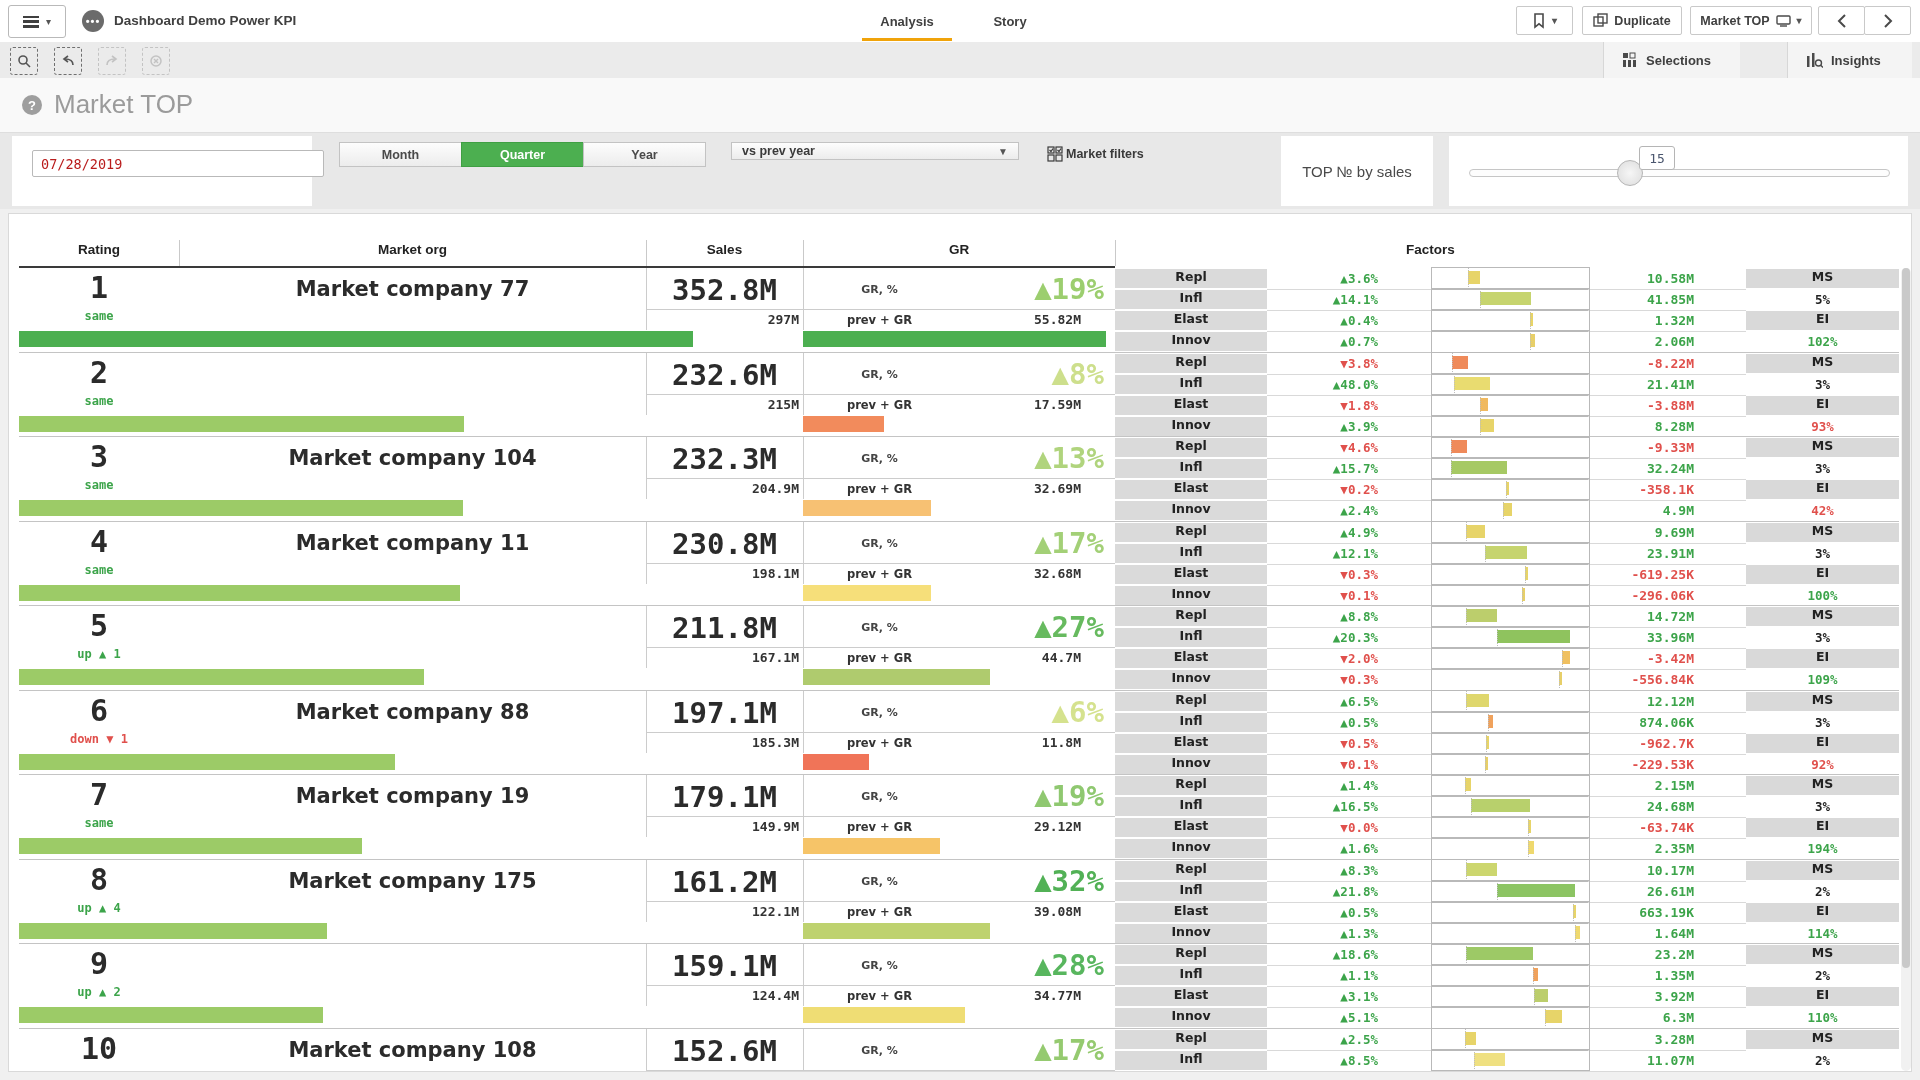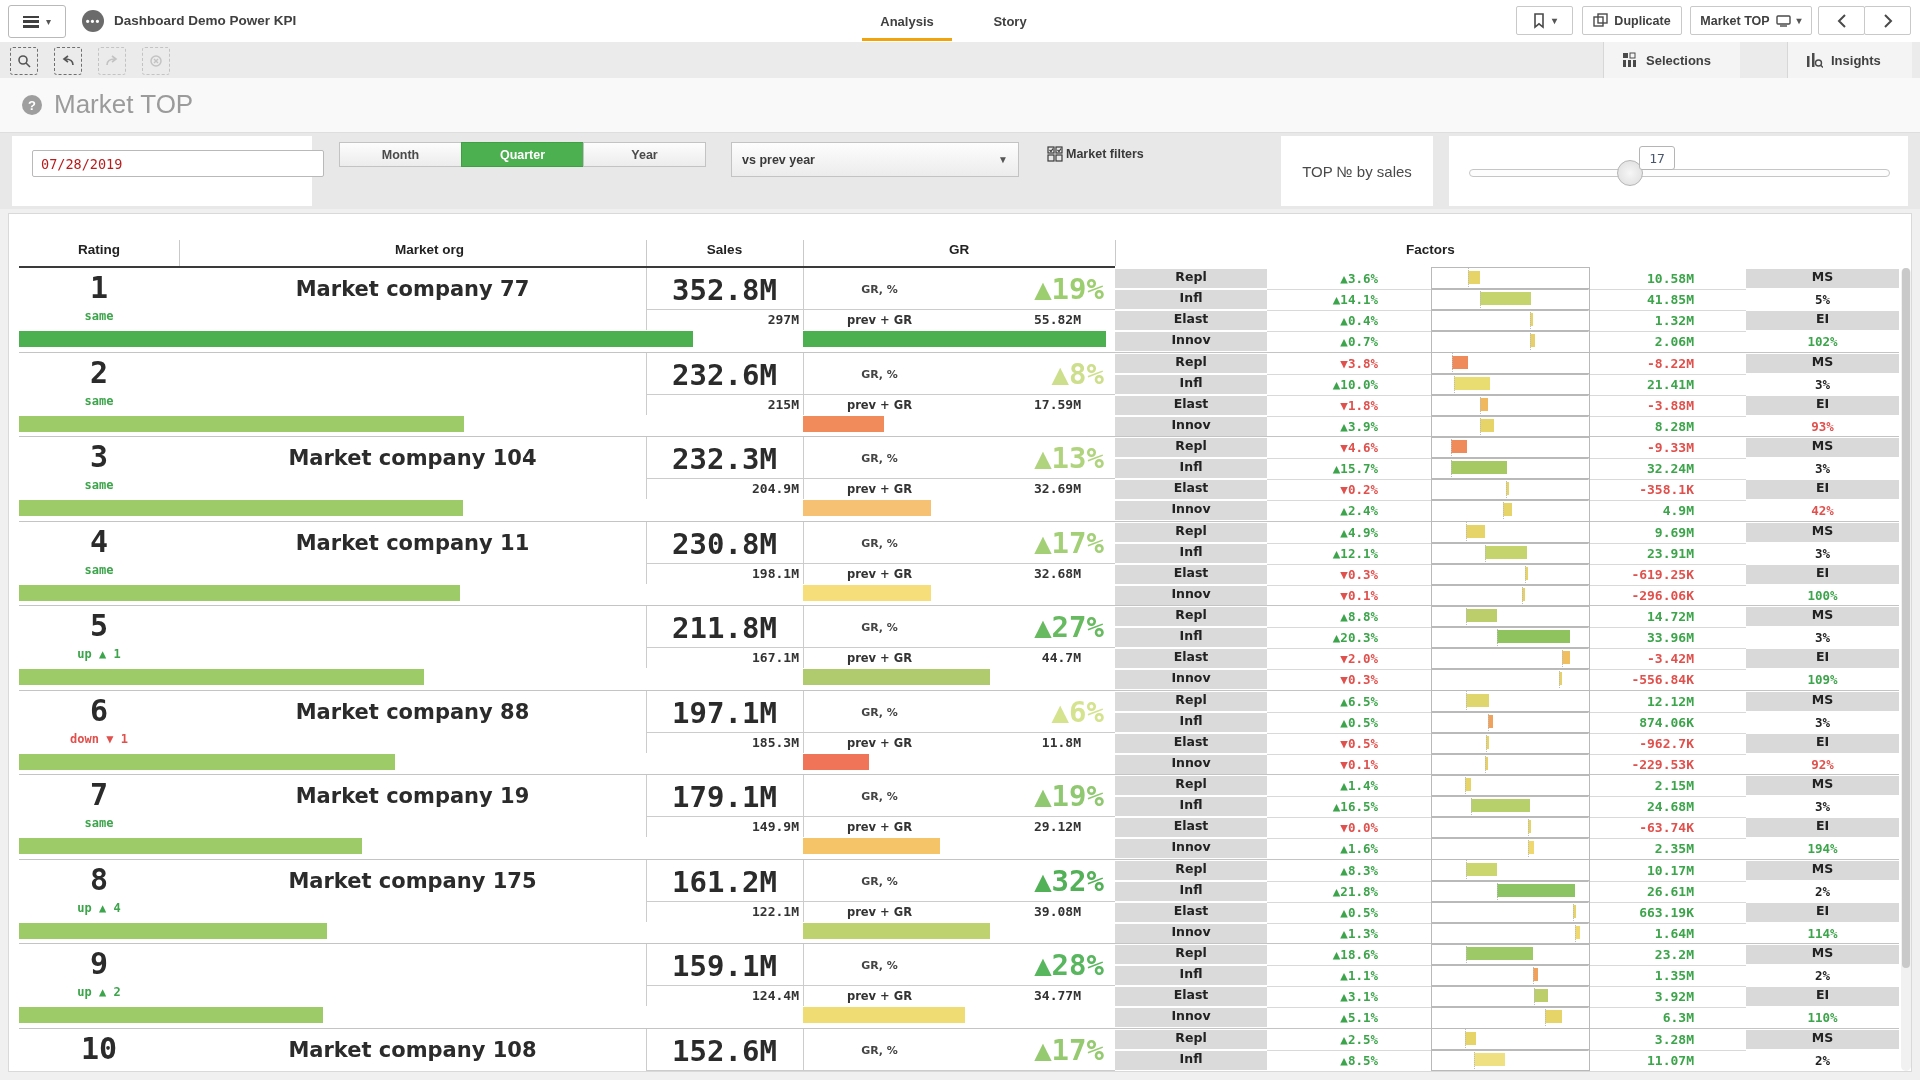--- a/index.html
+++ b/index.html
@@ -27,21 +27,21 @@
   
   .title-row{position:absolute;left:0;top:78px;width:1920px;height:54px;background:#f9f9f9;}
   .help-ic{position:absolute;left:22px;top:17px;width:20px;height:20px;border-radius:50%;background:#9e9e9e;color:#fff;font-size:13px;font-weight:bold;display:flex;align-items:center;justify-content:center;cursor:pointer;}
   .sheet-title{position:absolute;left:54px;top:11px;font-size:26px;color:#9b9b9b;}
   
   .filters{position:absolute;left:0;top:132px;width:1920px;height:76px;background:#e8e8e8;border-top:1px solid #dedede;}
   .card{position:absolute;top:3px;height:70px;background:#fff;}
   .date-input{position:absolute;left:20px;top:14px;width:282px;height:25px;border:1px solid #b9b9b9;border-radius:2px;background:#fff;font-size:13.5px;color:#b91c1c;display:flex;align-items:center;padding-left:8px;cursor:text;}
   .seg{position:absolute;top:9px;height:25px;width:123px;border:1px solid #c3c3c3;background:linear-gradient(#fdfdfd,#ececec);display:flex;align-items:center;justify-content:center;font-size:12.5px;font-weight:bold;color:#4a4a4a;cursor:pointer;box-sizing:border-box;}
   .seg.sel{background:#4CAF50;border-color:#3f9f43;color:#fff;}
-  .dropdown{position:absolute;left:731px;top:9px;width:288px;height:35px;border:1px solid #c3c3c3;background:linear-gradient(#fdfdfd,#ececec);display:flex;align-items:center;font-size:12.5px;font-weight:bold;color:#3a3a3a;padding:8px 10px;justify-content:space-between;cursor:pointer;box-sizing:border-box;}
+  .dropdown{position:absolute;left:731px;top:9px;width:288px;height:18px;border:1px solid #c3c3c3;background:linear-gradient(#fdfdfd,#ececec);display:flex;align-items:center;font-size:12.5px;font-weight:bold;color:#3a3a3a;padding:8px 10px;justify-content:space-between;cursor:pointer;box-sizing:border-box;}
   .mf{position:absolute;left:1047px;top:13px;display:flex;align-items:center;gap:3px;font-size:12.5px;font-weight:bold;color:#3a3a3a;cursor:pointer;}
   .top-card-label{width:100%;height:100%;display:flex;align-items:center;justify-content:center;font-size:15px;color:#4a4a4a;}
   .slider-track{position:absolute;left:20px;top:33px;width:419px;height:6px;border:1px solid #c6c6c6;border-radius:4px;background:#fdfdfd;cursor:pointer;}
   .slider-handle{position:absolute;top:-10px;width:24px;height:24px;border-radius:50%;background:radial-gradient(#f6f6f6,#dcdcdc);border:1px solid #b5b5b5;cursor:grab;}
   .slider-bubble{position:absolute;top:-24px;width:34px;height:22px;border:1px solid #b5b5b5;border-radius:3px;background:#fff;display:flex;align-items:center;justify-content:center;font-size:13px;color:#4a566e;}
   
   .panel{position:absolute;left:8px;top:213px;width:1904px;height:859px;background:#fff;border:1px solid #d9d9d9;box-sizing:border-box;overflow:hidden;}
   .hdr{position:absolute;top:28px;height:22px;font-size:13.5px;font-weight:bold;color:#222;text-align:center;}
   .hline-dark{position:absolute;top:52px;left:10px;width:1096px;height:2px;background:#3a3a3a;}
   .vsep{position:absolute;top:26px;height:26px;width:1px;background:#c9c9c9;}
@@ -182,28 +182,28 @@
       <rect x="9" y="9" width="6" height="6" fill="none" stroke="#3a3a3a" stroke-width="1.2"></rect>
     </svg>
     <span>Market filters</span>
   </div>
   <div class="card" style="left:1281px;width:152px;">
     <div class="top-card-label">TOP № by sales</div>
   </div>
   <div class="card" style="left:1449px;width:459px;">
     <div class="slider-track">
       <div class="slider-handle" id="slider-handle" style="left: 147px;"></div>
-      <div class="slider-bubble num" id="slider-bubble" style="left: 169px;">17</div>
+      <div class="slider-bubble num" id="slider-bubble" style="left: 169px;">15</div>
     </div>
   </div>
 </div>
 
 <div class="panel">
   <div class="hdr" style="left:10px;width:160px;">Rating</div>
-  <div class="hdr" style="left:187px;width:467px;">Market org</div>
+  <div class="hdr" style="left:170px;width:467px;">Market org</div>
   <div class="hdr" style="left:637px;width:157px;">Sales</div>
   <div class="hdr" style="left:794px;width:312px;">GR</div>
   <div class="hdr" style="left:1106px;width:631px;">Factors</div>
   <div class="vsep" style="left:170px;"></div>
   <div class="vsep" style="left:637px;"></div>
   <div class="vsep" style="left:794px;"></div>
   <div class="vsep" style="left:1106px;"></div>
   <div class="hline-dark"></div>
   <div class="abs" id="table-rows" style="left:0;top:0;width:1902px;height:857px;">
       <div class="abs" style="left: 10px; top: 56px; width: 160px; text-align: center; font: bold 30px &quot;DejaVu Sans Mono&quot;, monospace; color: rgb(43, 43, 43);">1</div>
@@ -279,21 +279,21 @@
       </div>
       <div class="abs" style="left: 1262px; top: 142px; width: 107px; text-align: right; font: bold 12.5px &quot;DejaVu Sans Mono&quot;, monospace; color: rgb(224, 80, 76);">▼3.8%</div>
       <div class="abs" style="left: 1584px; top: 142px; width: 101px; text-align: right; font: bold 13px &quot;DejaVu Sans Mono&quot;, monospace; color: rgb(224, 80, 76);">-8.22M</div>
       <div class="abs" style="left: 1106px; top: 161px; width: 152px; height: 19px; background: rgb(218, 218, 218); text-align: center; font: bold 12.5px &quot;DejaVu Sans&quot;, sans-serif; color: rgb(34, 34, 34);">Infl</div>
       <div class="abs" style="left: 1258px; top: 160px; width: 164px; height: 1px; background: rgb(217, 217, 217);"></div>
       <div class="abs" style="left: 1579px; top: 160px; width: 158px; height: 1px; background: rgb(217, 217, 217);"></div>
       <div class="abs" style="left: 1422px; top: 159px; width: 157px; height: 21px; border: 1px solid rgb(185, 185, 185);">
         <div class="abs" style="left: 22px; top: 3px; width: 36px; height: 13px; background: rgb(233, 220, 112);"></div>
         <div class="abs" style="left: 22px; top: 0px; width: 0px; height: 19px; border-left: 1px dotted rgb(189, 189, 189);"></div>
       </div>
-      <div class="abs" style="left: 1262px; top: 163px; width: 107px; text-align: right; font: bold 12.5px &quot;DejaVu Sans Mono&quot;, monospace; color: rgb(60, 164, 74);">▲10.0%</div>
+      <div class="abs" style="left: 1262px; top: 163px; width: 107px; text-align: right; font: bold 12.5px &quot;DejaVu Sans Mono&quot;, monospace; color: rgb(60, 164, 74);">▲48.0%</div>
       <div class="abs" style="left: 1584px; top: 163px; width: 101px; text-align: right; font: bold 13px &quot;DejaVu Sans Mono&quot;, monospace; color: rgb(60, 164, 74);">21.41M</div>
       <div class="abs" style="left: 1106px; top: 182px; width: 152px; height: 19px; background: rgb(218, 218, 218); text-align: center; font: bold 12.5px &quot;DejaVu Sans&quot;, sans-serif; color: rgb(34, 34, 34);">Elast</div>
       <div class="abs" style="left: 1258px; top: 181px; width: 164px; height: 1px; background: rgb(217, 217, 217);"></div>
       <div class="abs" style="left: 1579px; top: 181px; width: 158px; height: 1px; background: rgb(217, 217, 217);"></div>
       <div class="abs" style="left: 1422px; top: 180px; width: 157px; height: 21px; border: 1px solid rgb(185, 185, 185);">
         <div class="abs" style="left: 48px; top: 3px; width: 8px; height: 13px; background: rgb(240, 185, 95);"></div>
         <div class="abs" style="left: 48px; top: 0px; width: 0px; height: 19px; border-left: 1px dotted rgb(189, 189, 189);"></div>
       </div>
       <div class="abs" style="left: 1262px; top: 184px; width: 107px; text-align: right; font: bold 12.5px &quot;DejaVu Sans Mono&quot;, monospace; color: rgb(224, 80, 76);">▼1.8%</div>
       <div class="abs" style="left: 1584px; top: 184px; width: 101px; text-align: right; font: bold 13px &quot;DejaVu Sans Mono&quot;, monospace; color: rgb(224, 80, 76);">-3.88M</div>

